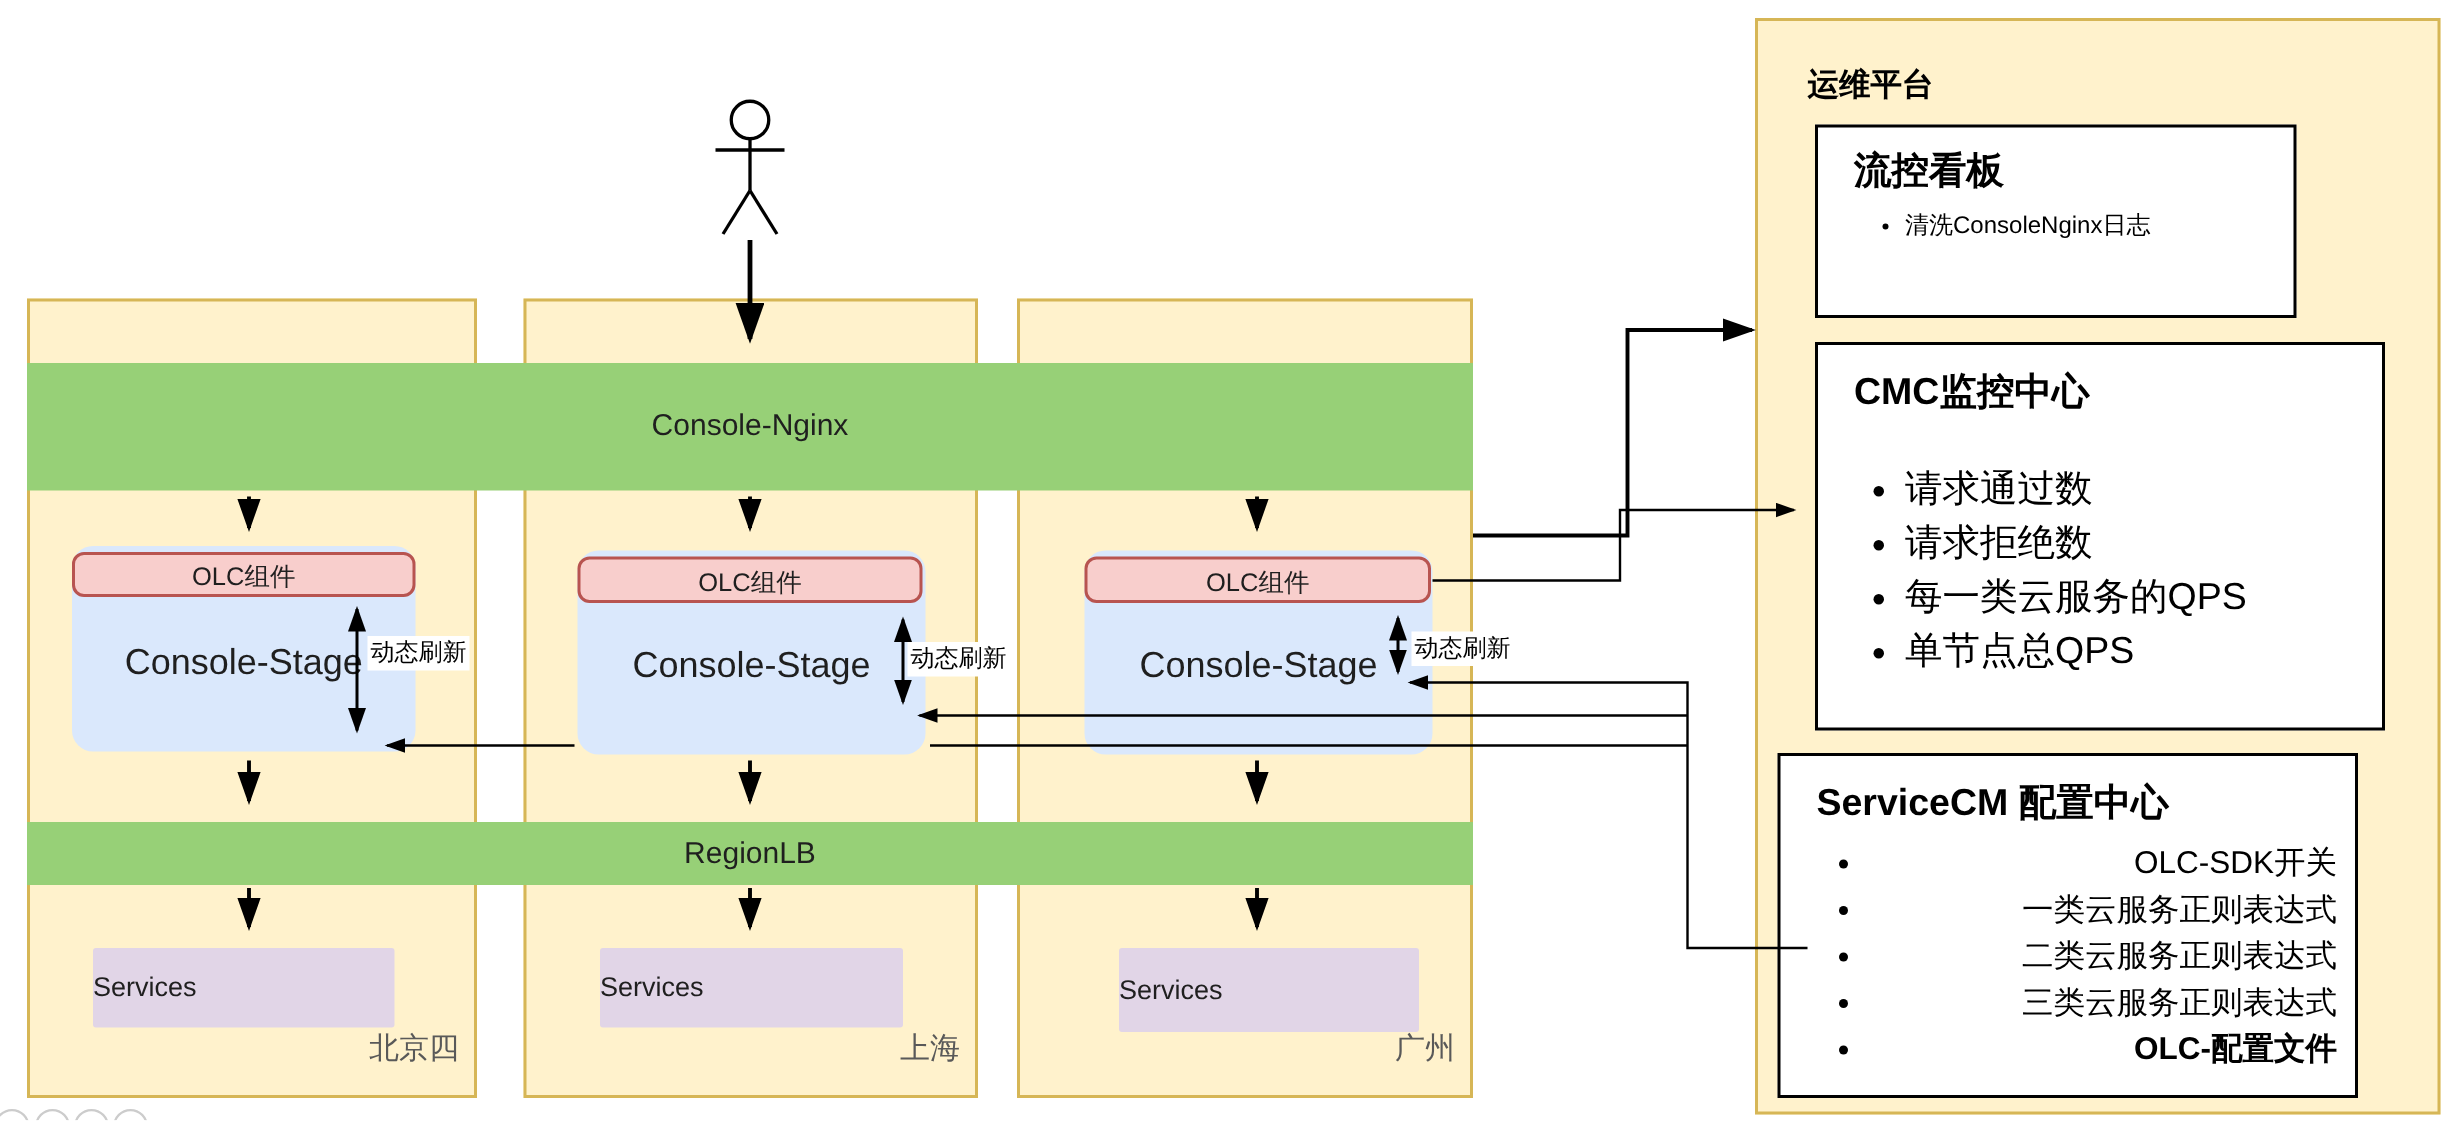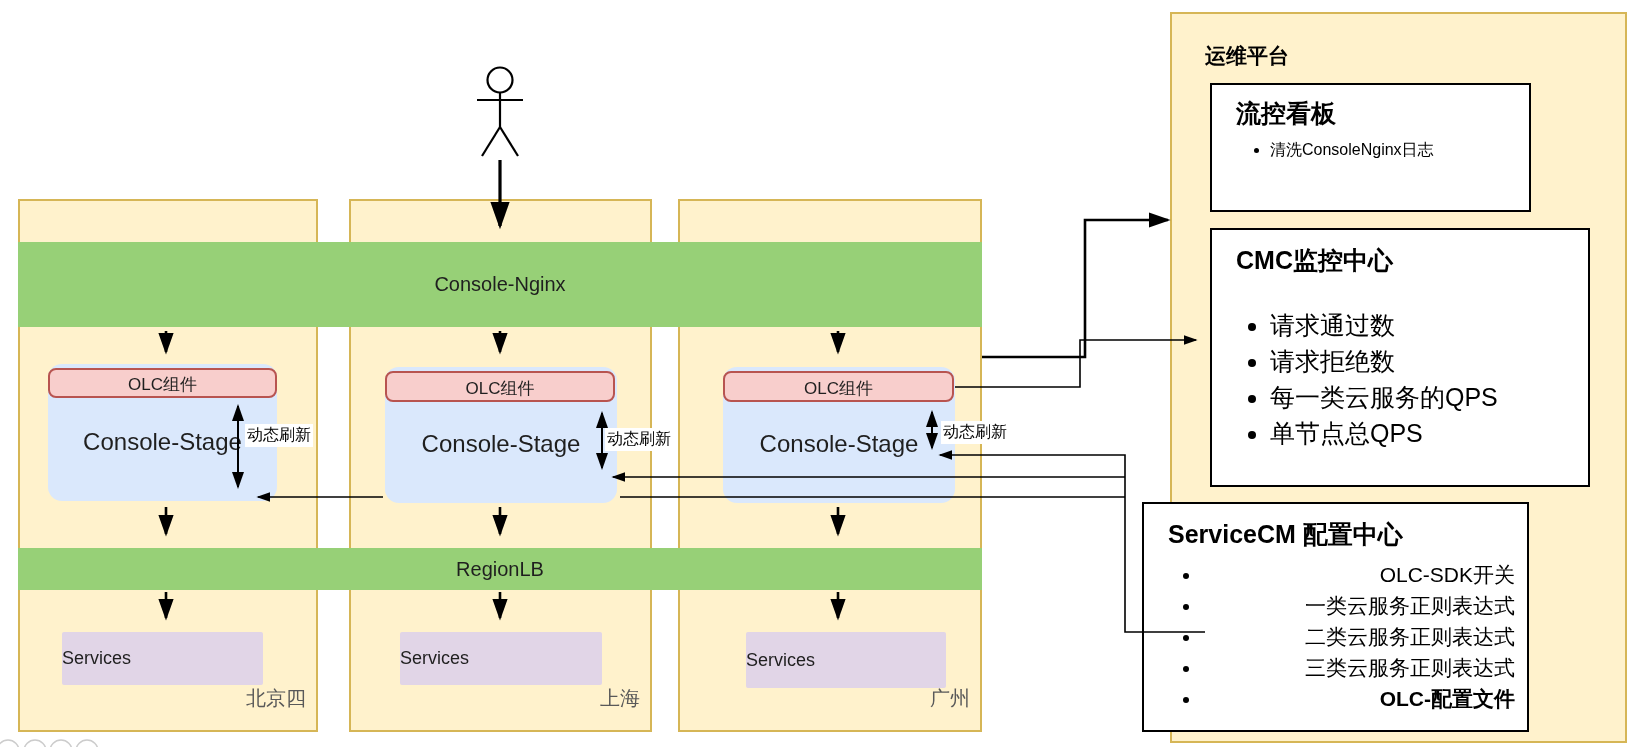--- a/index.html
+++ b/index.html
@@ -113,21 +113,21 @@
   <div class="abs pbox b2" style="left:1210px;top:228px;width:380px;height:259px;">
     <div class="pbox-title">CMC监控中心</div>
     <ul>
       <li>请求通过数</li>
       <li>请求拒绝数</li>
       <li>每一类云服务的QPS</li>
       <li>单节点总QPS</li>
     </ul>
   </div>
 
-  <div class="abs pbox b3" style="left:1142px;top:502px;width:387px;height:230px;">
+  <div class="abs pbox b3" style="left:1185px;top:502px;width:387px;height:230px;">
     <div class="pbox-title">ServiceCM 配置中心</div>
     <ul>
       <li>OLC-SDK开关</li>
       <li>一类云服务正则表达式</li>
       <li>二类云服务正则表达式</li>
       <li>三类云服务正则表达式</li>
       <li class="bold">OLC-配置文件</li>
     </ul>
   </div>
 

